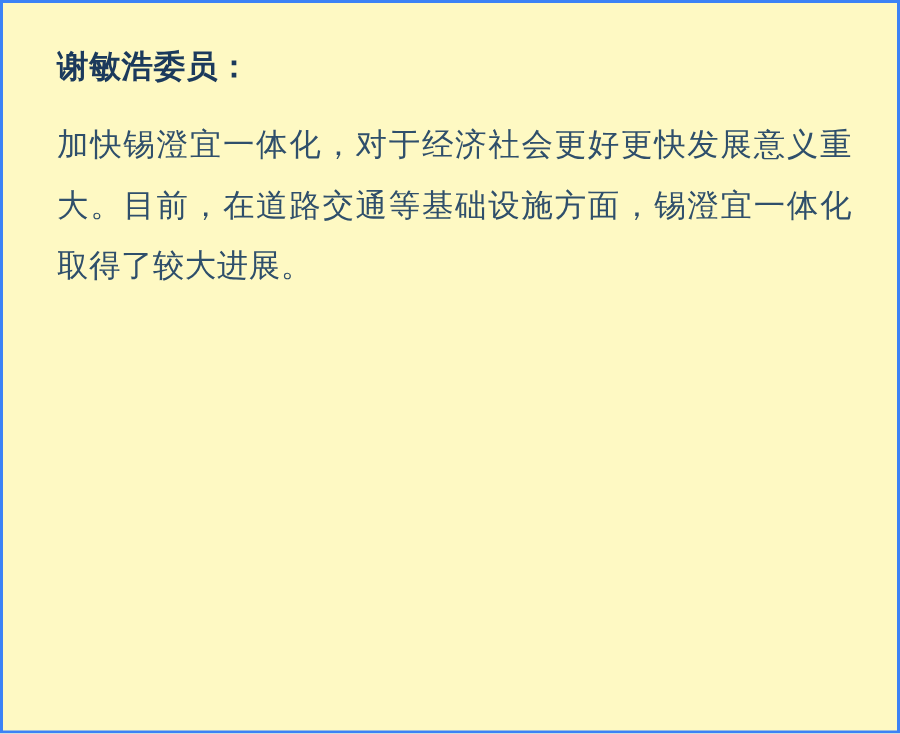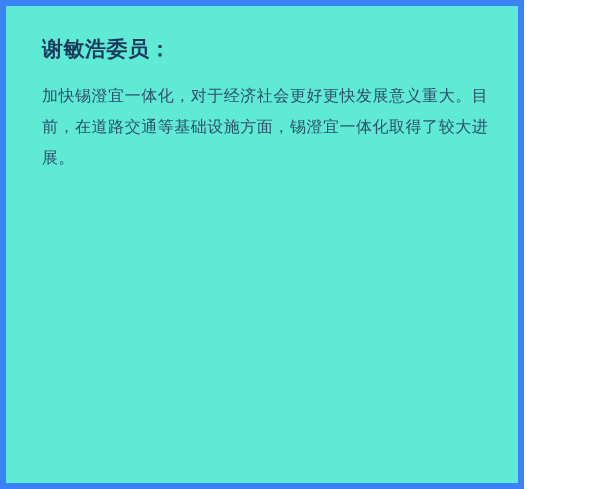--- a/index.html
+++ b/index.html
@@ -7,40 +7,40 @@
     padding: 0;
   }
   body {
     width: 600px;
     height: 489px;
     background: #ffffff;
     font-family: "Liberation Sans", sans-serif;
   }
   .page {
     position: relative;
-    width: 524px;
+    width: 600px;
     height: 489px;
     box-sizing: border-box;
-    background: #5eead4;
-    border: 6px solid #3b82f6;
+    background: #fef9c3;
+    border: 2px solid #3b82f6;
     overflow: hidden;
   }
   .content {
     padding: 28px 30px 20px 36px;
   }
   .speaker {
     font-size: 21px;
     font-weight: bold;
     color: #1b3a5c;
     letter-spacing: 0.5px;
     line-height: 1.4;
     margin: 0 0 18px 0;
   }
   .para {
-    font-size: 16px;
+    font-size: 21px;
     color: #2f4f6b;
     line-height: 1.92;
     margin: 0;
     text-align: justify;
     text-justify: inter-ideograph;
     letter-spacing: 0.3px;
   }
   .para + .para {
     margin-top: 28px;
   }

